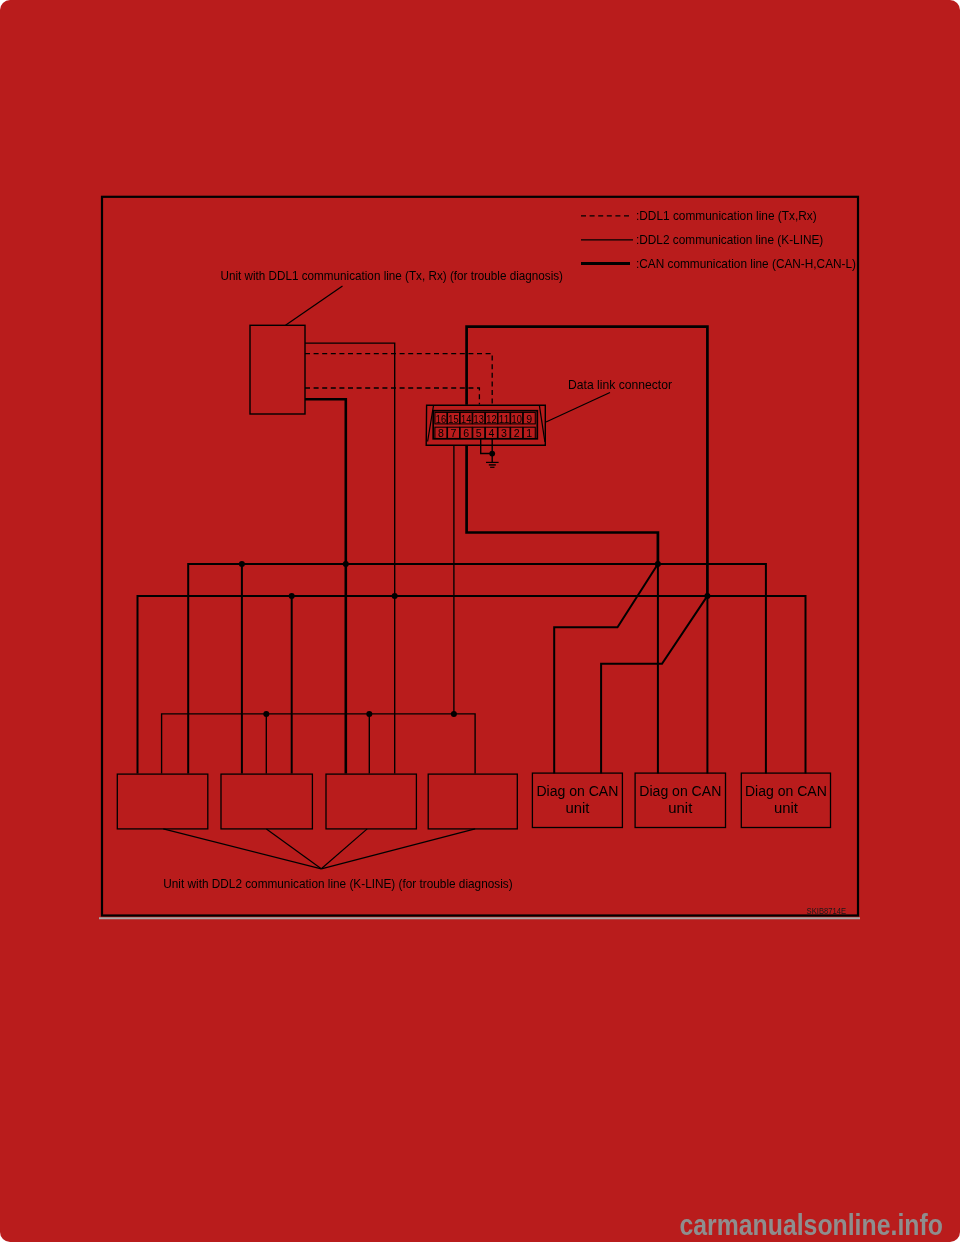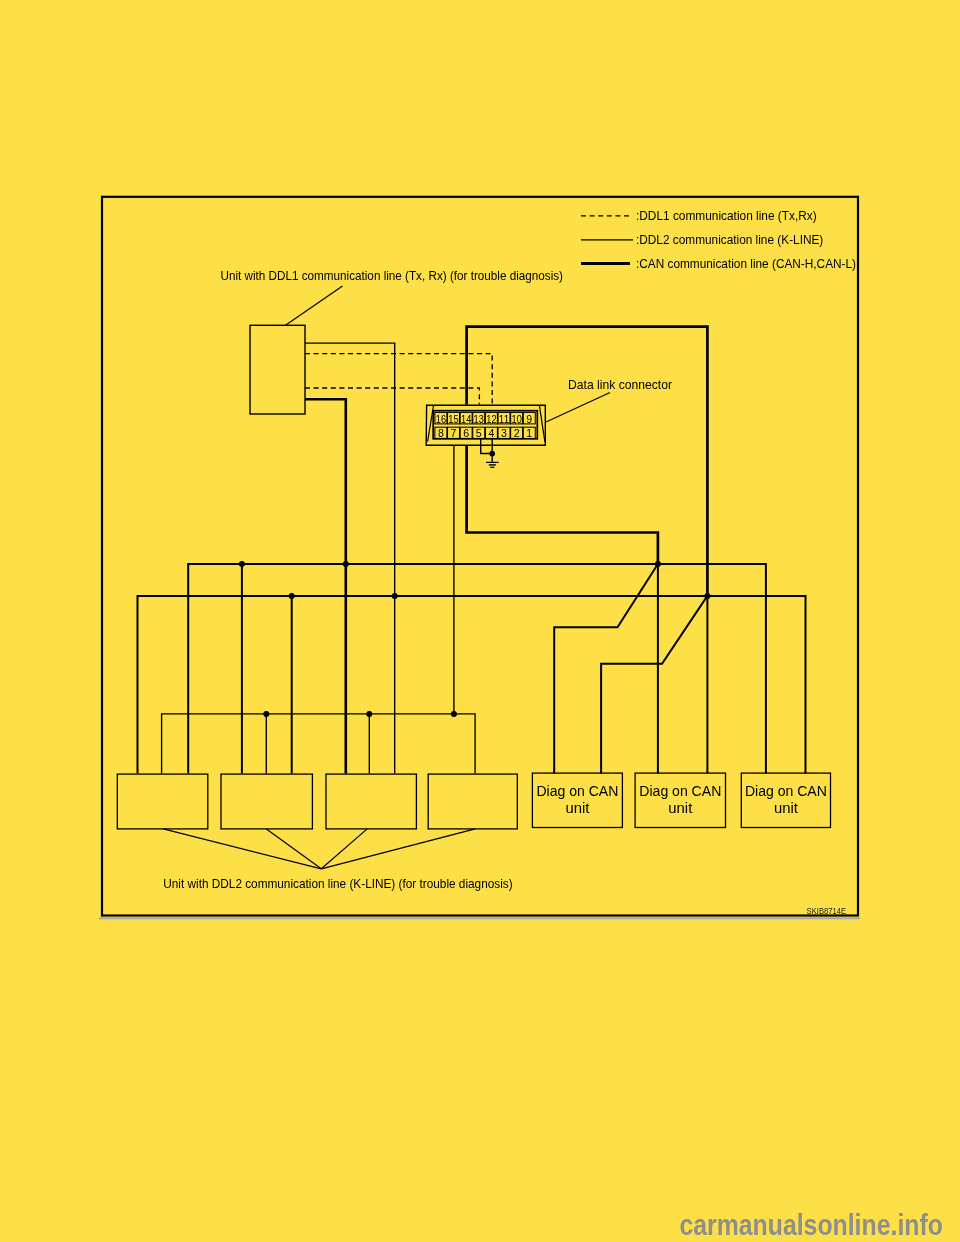--- a/index.html
+++ b/index.html
@@ -1,16 +1,16 @@
 <!DOCTYPE html>
 <html><head>
 <meta charset="utf-8">
 <style>
   html,body{margin:0;padding:0;background:#ffffff;}
-  #page{position:relative;width:960px;height:1242px;background:#fde047;overflow:hidden;}
+  #page{position:relative;width:960px;height:1242px;background:#b91c1c;overflow:hidden;border-radius:10px;}
   svg{position:absolute;left:0;top:0;}
   text{font-family:"Liberation Sans",sans-serif;}
 </style>
 </head>
 <body>
 <div id="page">
 <svg width="960" height="1242" viewBox="0 0 960 1242">
 
   <rect x="102" y="196.8" width="756" height="718.7" fill="none" stroke="#000" stroke-width="2.2"></rect>
   <line x1="99" y1="918.3" x2="860" y2="918.3" stroke="#a8a8a8" stroke-width="1.9"></line>

